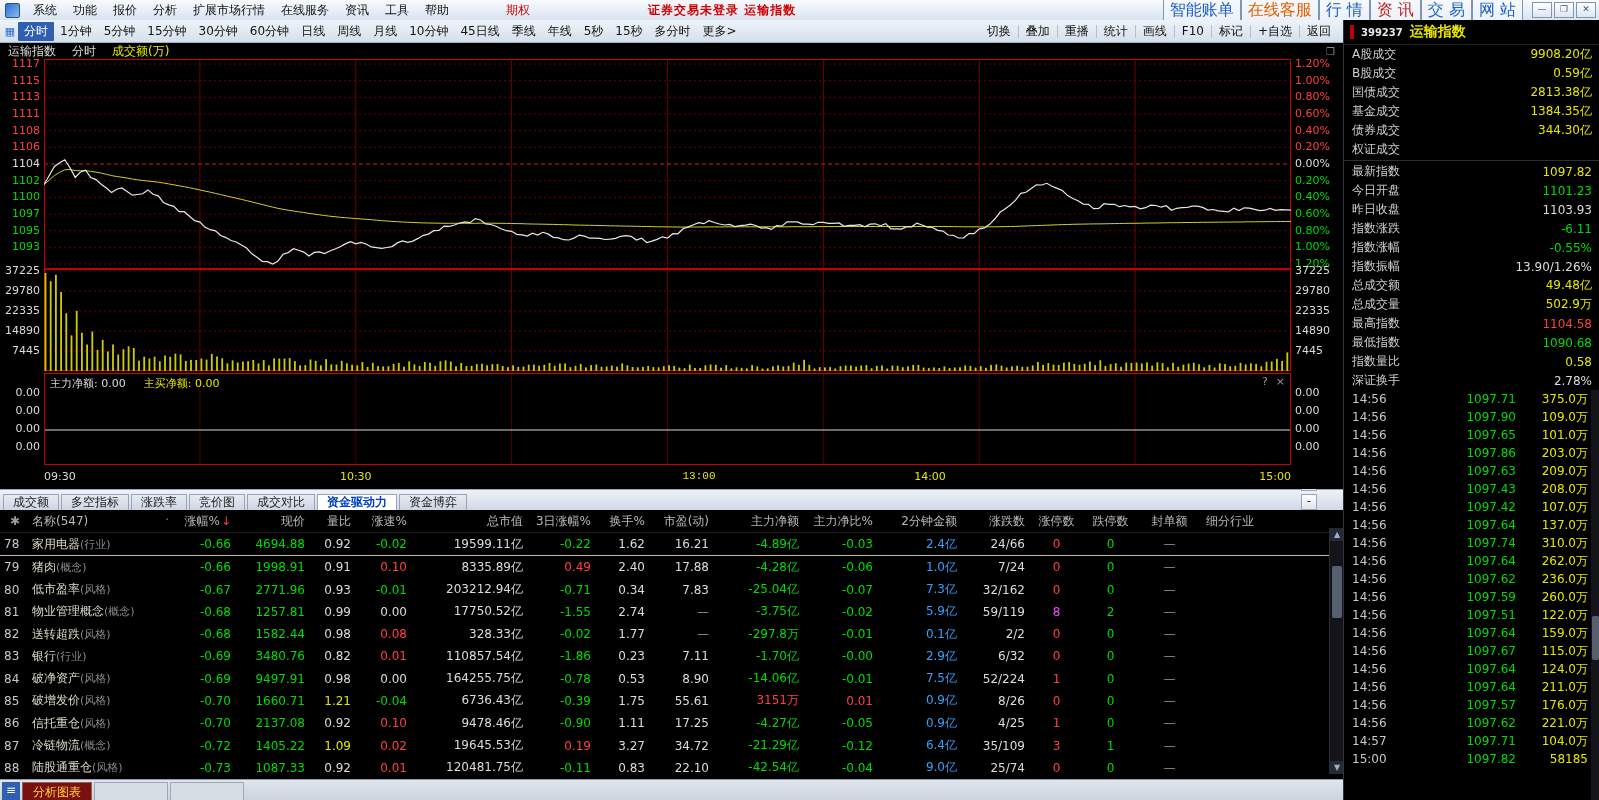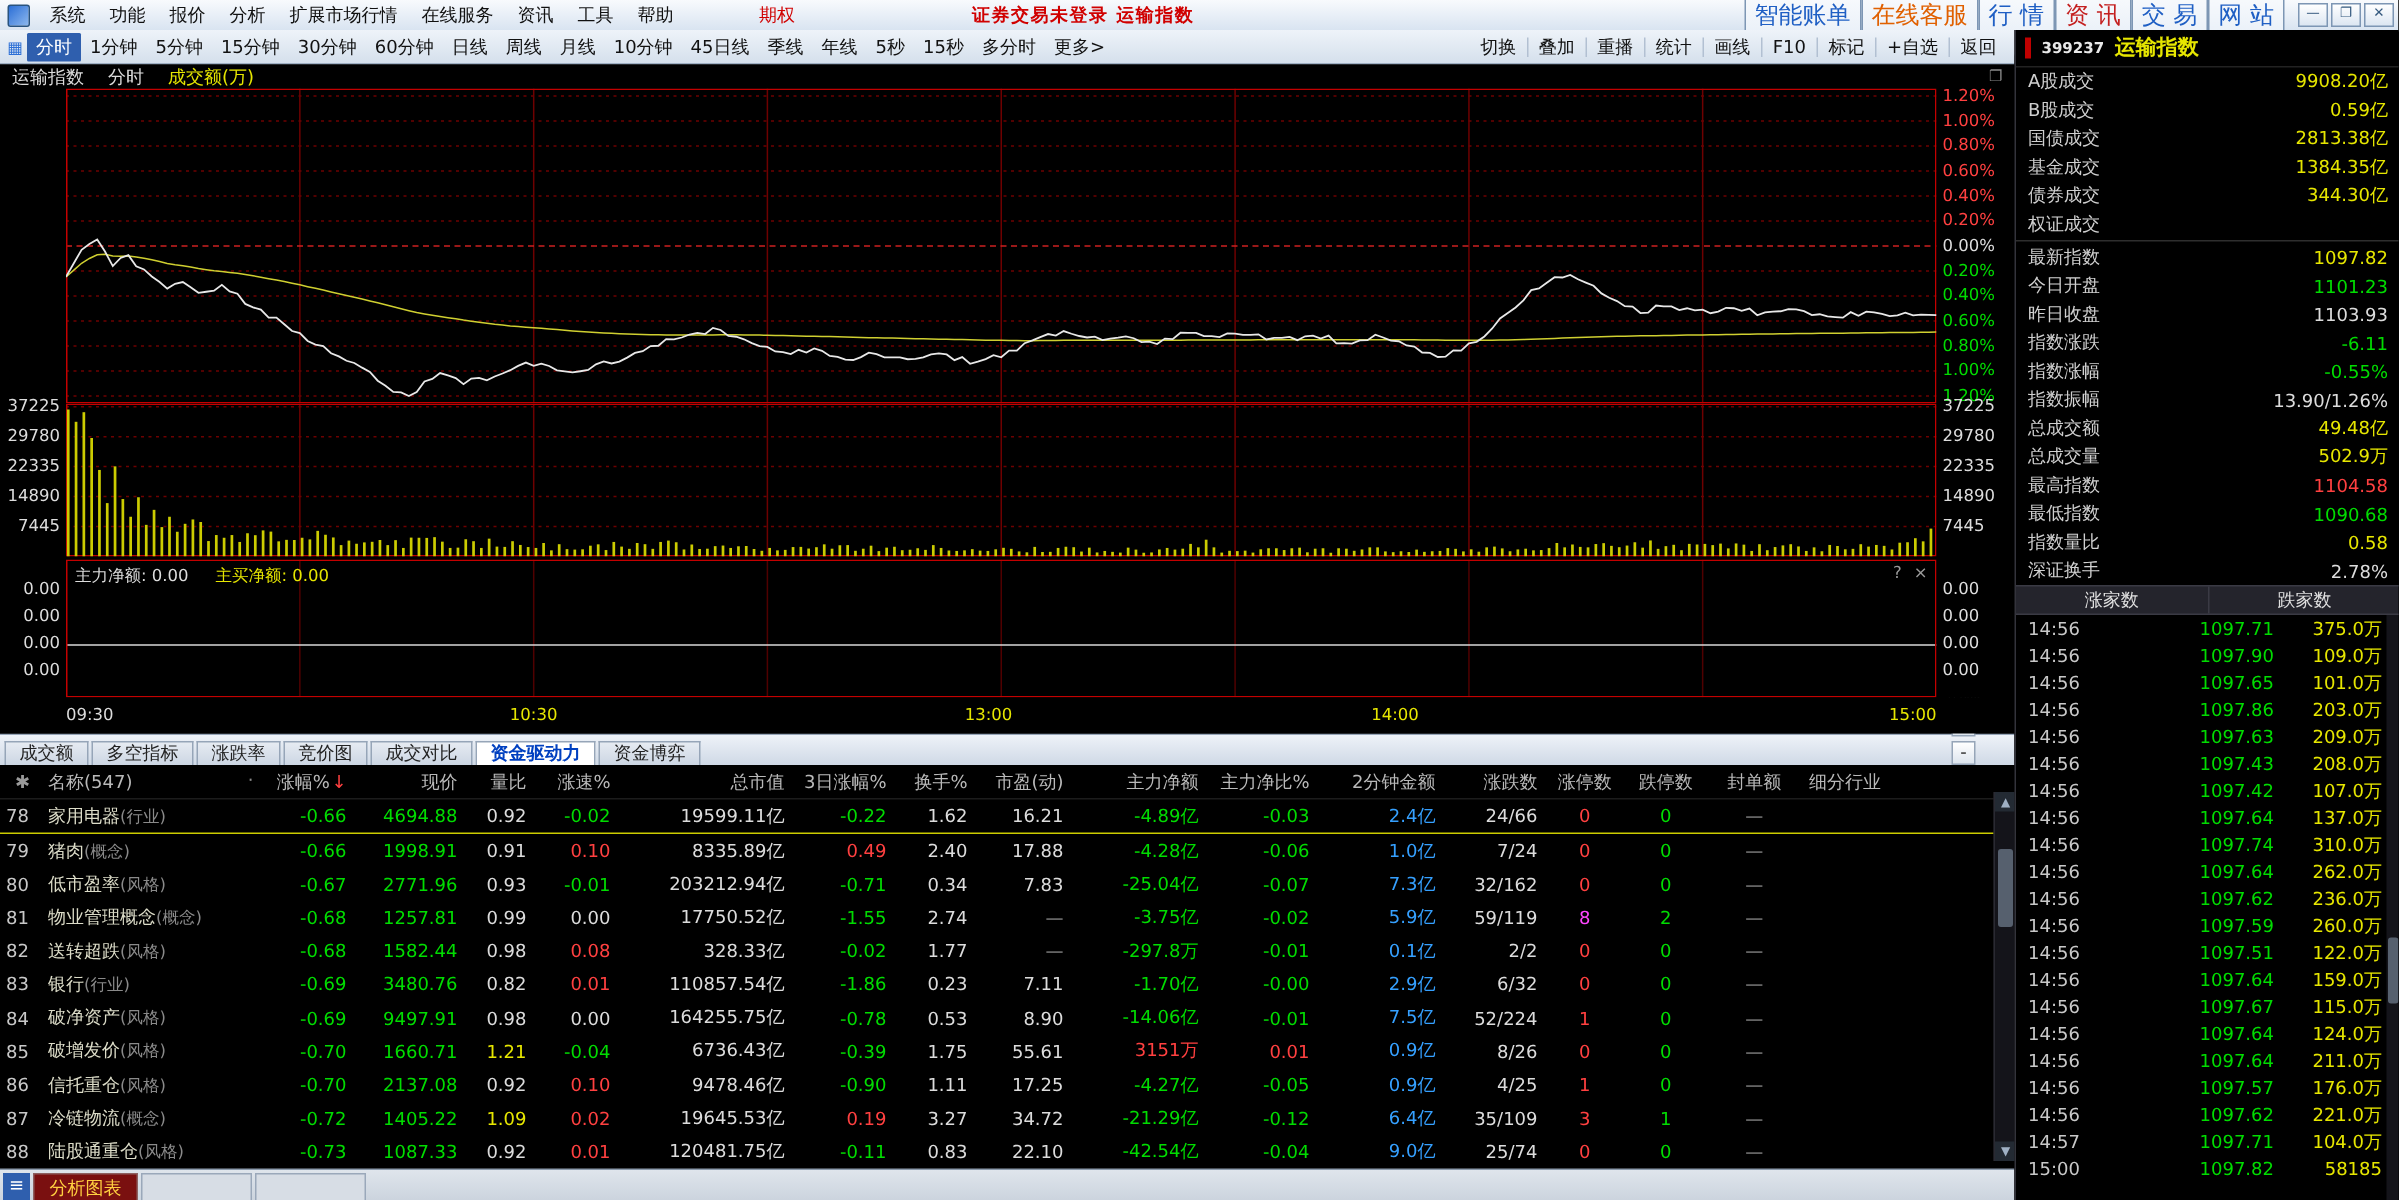--- a/index.html
+++ b/index.html
@@ -183,20 +183,34 @@
     </div>
 
     <div class="chart-title">
       <span class="cw">运输指数</span>
       <span class="cw">分时</span>
       <span class="cy">成交额(万)</span>
       <span class="ct-pop">❐</span>
     </div>
 
     <div class="pane" id="price-pane" style="height:210px">
+      <div class="gutter-l" id="price-gl">
+          <span class="glabel cr" style="top: -1px;">1117</span>
+          <span class="glabel cr" style="top: 15.6667px;">1115</span>
+          <span class="glabel cr" style="top: 32.3333px;">1113</span>
+          <span class="glabel cr" style="top: 49px;">1111</span>
+          <span class="glabel cr" style="top: 65.6667px;">1108</span>
+          <span class="glabel cr" style="top: 82.3333px;">1106</span>
+          <span class="glabel cw" style="top: 99px;">1104</span>
+          <span class="glabel cg" style="top: 115.667px;">1102</span>
+          <span class="glabel cg" style="top: 132.333px;">1100</span>
+          <span class="glabel cg" style="top: 149px;">1097</span>
+          <span class="glabel cg" style="top: 165.667px;">1095</span>
+          <span class="glabel cg" style="top: 182.333px;">1093</span>
+        </div>
       <div class="plot" id="price-plot">
           <svg id="price-svg" width="1247" height="210">
             <line x1="155.9" y1="0" x2="155.9" y2="210" stroke="#6e0000" stroke-width="1"></line>
             <line x1="311.8" y1="0" x2="311.8" y2="210" stroke="#6e0000" stroke-width="1"></line>
             <line x1="467.6" y1="0" x2="467.6" y2="210" stroke="#6e0000" stroke-width="1"></line>
             <line x1="623.5" y1="0" x2="623.5" y2="210" stroke="#6e0000" stroke-width="1"></line>
             <line x1="779.4" y1="0" x2="779.4" y2="210" stroke="#6e0000" stroke-width="1"></line>
             <line x1="935.3" y1="0" x2="935.3" y2="210" stroke="#6e0000" stroke-width="1"></line>
             <line x1="1091.1" y1="0" x2="1091.1" y2="210" stroke="#6e0000" stroke-width="1"></line>
             <line x1="0" y1="5.0" x2="1247" y2="5.0" stroke="#6e0000" stroke-width="1" stroke-dasharray="2,3"></line>
@@ -541,21 +555,21 @@
           <span class="glabel cw" style="top: 32px;">0.00</span>
           <span class="glabel cw" style="top: 50px;">0.00</span>
           <span class="glabel cw" style="top: 68px;">0.00</span>
         </div>
     </div>
 
     <div class="pane" id="time-pane" style="height:24px">
       <div class="plot" id="time-plot">
           <span class="tlabel cw" style="left: 0px;">09:30</span>
           <span class="tlabel cy" style="left: 311.75px; transform: translateX(-50%);">10:30</span>
-          <span class="tlabel cy" style="left: 615px; transform: translateX(-50%);">13:00</span>
+          <span class="tlabel cy" style="left: 655px; transform: translateX(-50%); font-family: Liberation Mono, monospace;">13:00</span>
           <span class="tlabel cy" style="left: 886px; transform: translateX(-50%);">14:00</span>
           <span class="tlabel cy" style="right: 0px;">15:00</span>
         </div>
     </div>
 
     <div class="tabstrip">
       <span id="ts-tabs" class="row">
           <span class="tab">成交额</span>
           <span class="tab">多空指标</span>
           <span class="tab">涨跌率</span>
@@ -904,24 +918,20 @@
         </div>
         <div class="rp-row">
           <span class="lab">指数量比</span>
           <span class="val cy">0.58</span>
         </div>
         <div class="rp-row">
           <span class="lab">深证换手</span>
           <span class="val cw">2.78%</span>
         </div>
       </div>
-    <div class="counts">
-      <div>涨家数</div>
-      <div>跌家数</div>
-    </div>
     <div id="rp-ticks" class="ticks">
       <div class="rp-scroll">
         <span class="scr-thumb" style="top:55%;height:44px"></span>
       </div>
     <div class="tick-row">
           <span class="tick-time">14:56</span>
           <span class="tick-price cg">1097.71</span>
           <span class="tick-vol cy">375.0万</span>
         </div>
         <div class="tick-row">

